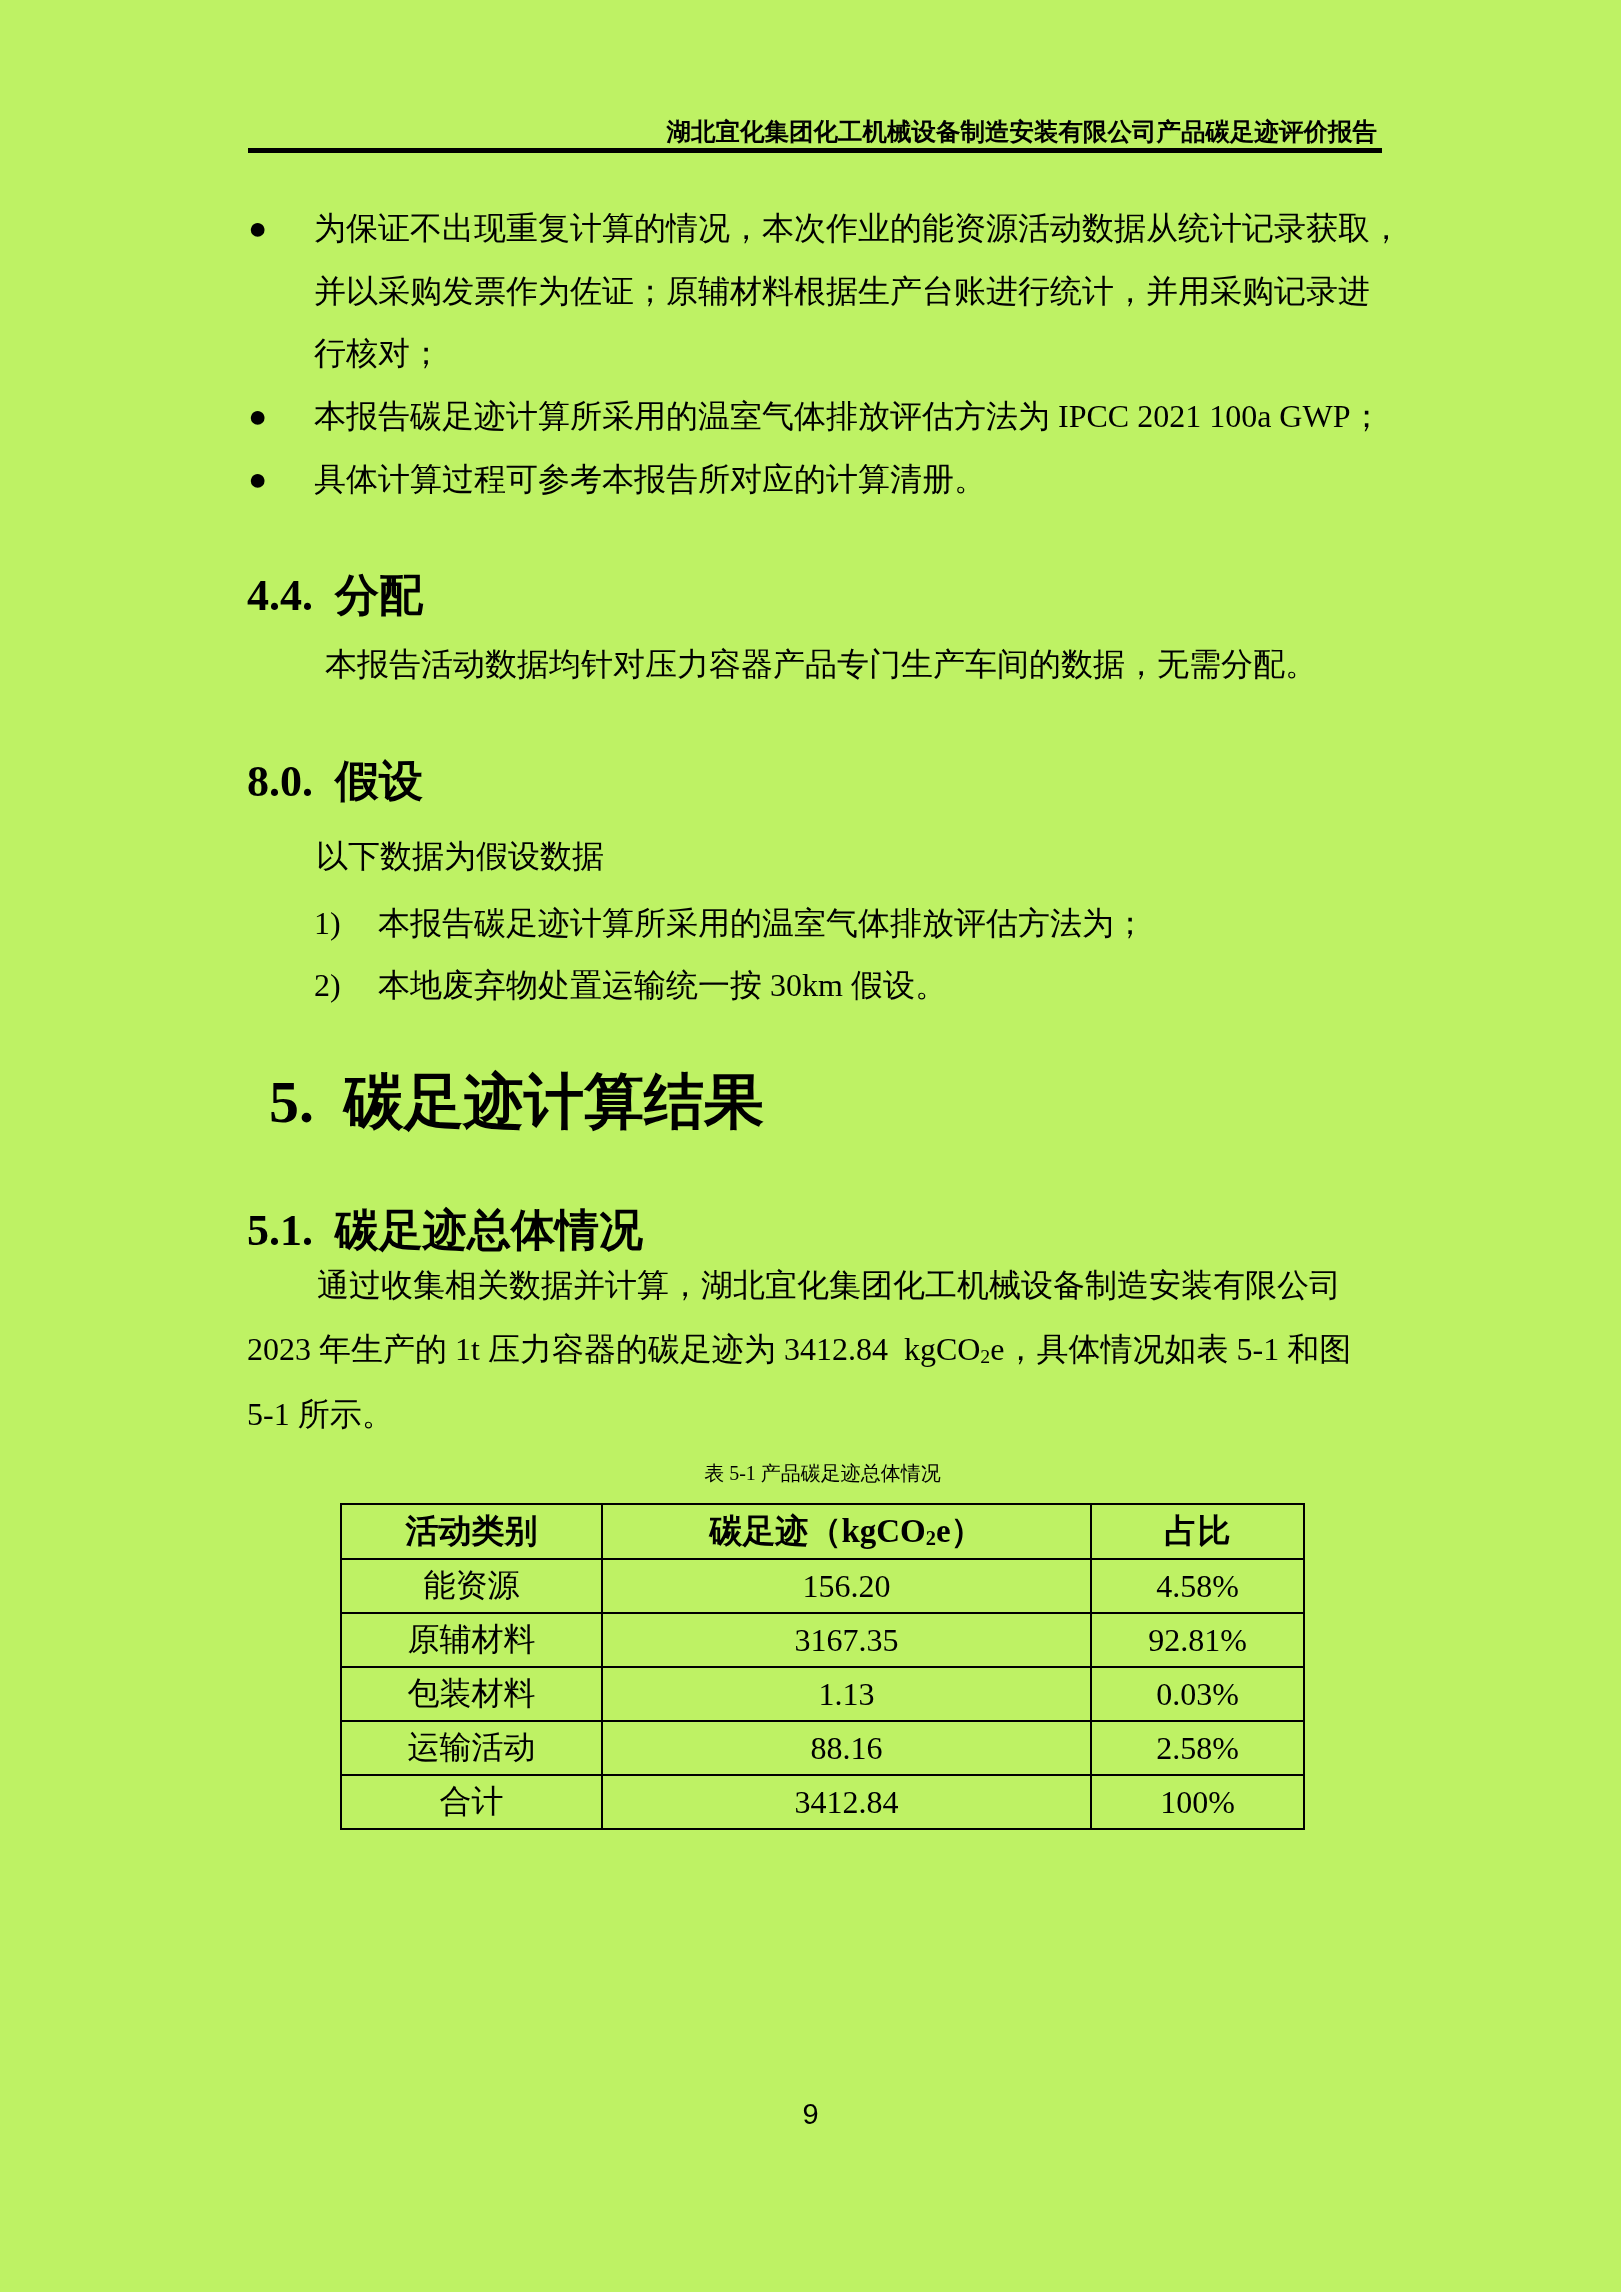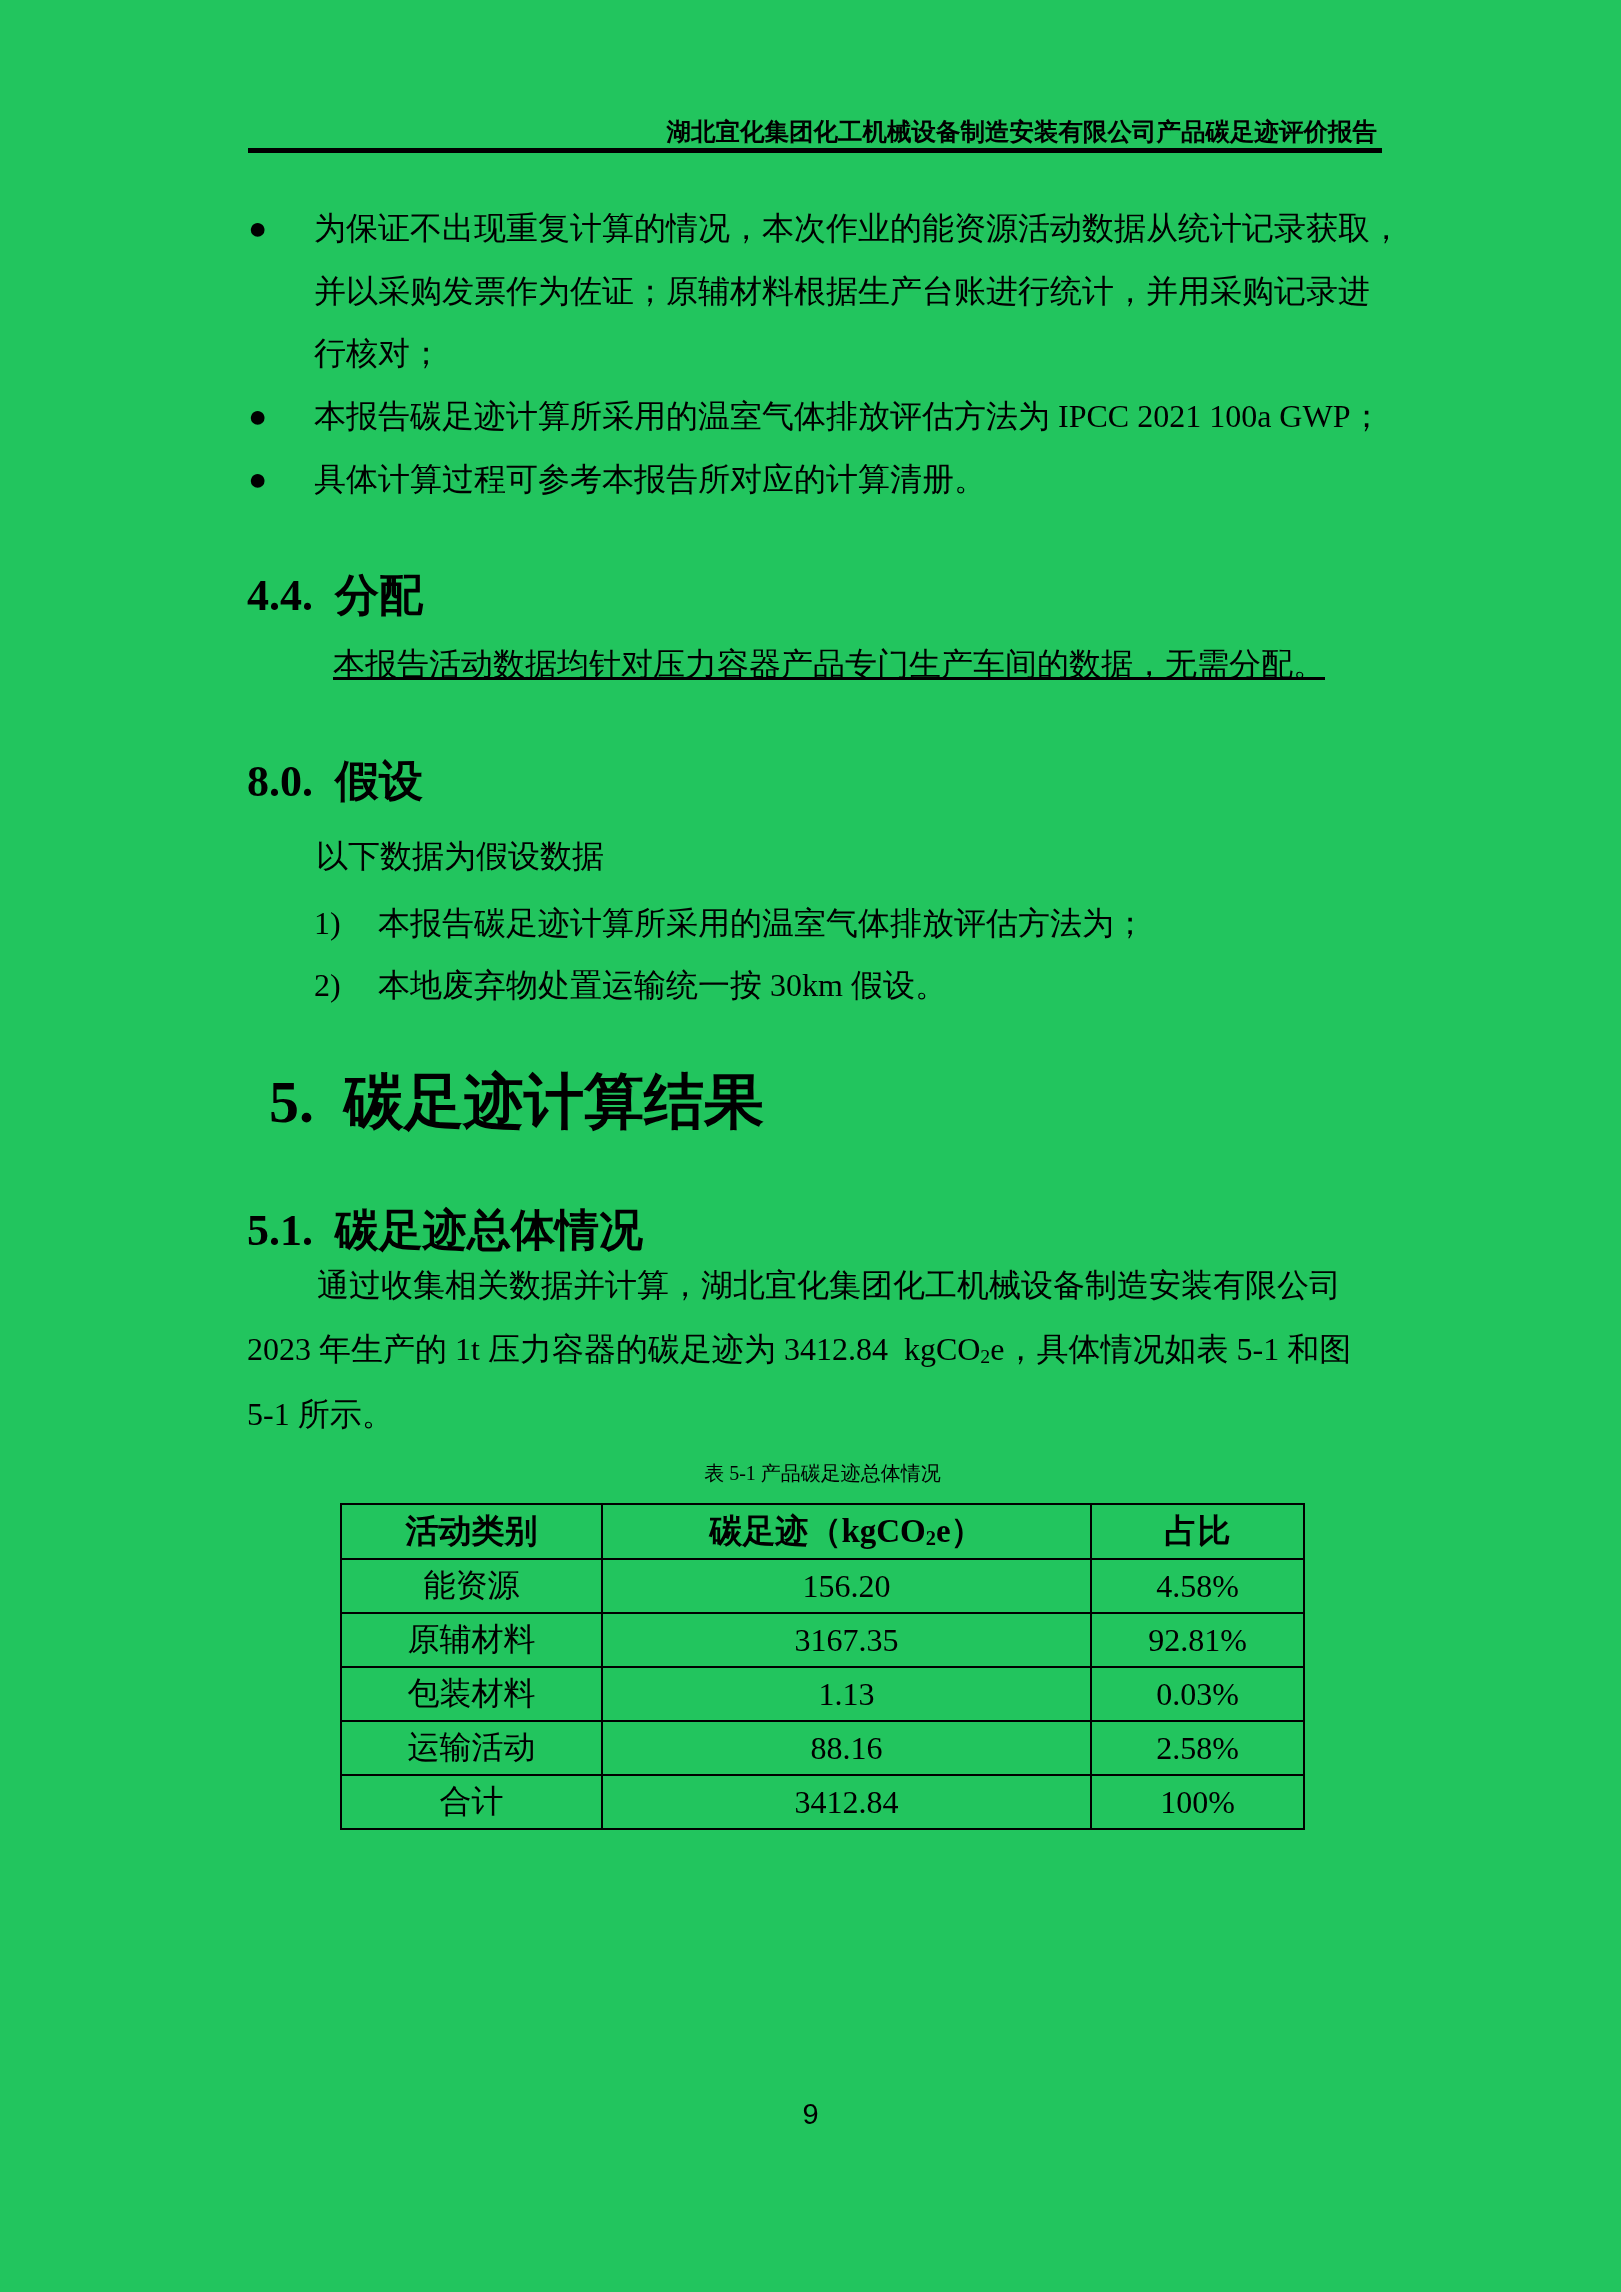--- a/index.html
+++ b/index.html
@@ -1,17 +1,17 @@
 <!DOCTYPE html>
 <html><head>
 <meta charset="utf-8">
 <style>
   html,body{margin:0;padding:0;background:#ffffff;}
   .page{
-    position:relative;width:1621px;height:2293px;background:#22c55e;color:#000000;
+    position:relative;width:1621px;height:2293px;background:#bef264;color:#000000;
     font-family:"Liberation Serif","DejaVu Serif",serif;overflow:hidden;
   }
   .abs{position:absolute;white-space:pre;}
   .hdr{font-size:24.5px;line-height:27.4px;font-weight:bold;}
   .rule{position:absolute;background:#000000;}
   .body-text{font-size:32px;line-height:43px;}
   .dot{font-size:32px;line-height:43px;}
   .heading{font-weight:bold;font-size:44px;line-height:55px;}
   .h-big{font-size:60px;line-height:73px;}
   .heading-title{margin-left:0.5em;}
@@ -38,21 +38,21 @@
   <div class="abs body-text" style="left:314px;top:270px;">并以采购发票作为佐证；原辅材料根据生产台账进行统计，并用采购记录进</div>
   <div class="abs body-text" style="left:314px;top:332px;">行核对；</div>
 
   <div class="abs dot" style="left:248px;top:395px;">●</div>
   <div class="abs body-text" style="left:314px;top:395px;">本报告碳足迹计算所采用的温室气体排放评估方法为 IPCC 2021 100a GWP；</div>
 
   <div class="abs dot" style="left:248px;top:458px;">●</div>
   <div class="abs body-text" style="left:314px;top:458px;">具体计算过程可参考本报告所对应的计算清册。</div>
 
   <div class="abs heading" style="left:247px;top:568px;"><span>4.4.</span><span class="heading-title">分配</span></div>
-  <div class="abs body-text" style="left:333px;top:643px;text-decoration:underline;">本报告活动数据均针对压力容器产品专门生产车间的数据，无需分配。</div>
+  <div class="abs body-text" style="left:325px;top:643px;">本报告活动数据均针对压力容器产品专门生产车间的数据，无需分配。</div>
 
   <div class="abs heading" style="left:247px;top:754px;"><span>8.0.</span><span class="heading-title">假设</span></div>
   <div class="abs body-text" style="left:316px;top:835px;">以下数据为假设数据</div>
 
   <div class="abs body-text" style="left:314px;top:902px;"><span class="li-marker">1)</span><span>本报告碳足迹计算所采用的温室气体排放评估方法为；</span></div>
   <div class="abs body-text" style="left:314px;top:964px;"><span class="li-marker">2)</span><span>本地废弃物处置运输统一按 30km 假设。</span></div>
 
   <div class="abs heading h-big" style="left:247px;top:1066px;margin-left:22px;"><span>5.</span><span class="heading-title">碳足迹计算结果</span></div>
 
   <div class="abs heading" style="left:247px;top:1203px;"><span>5.1.</span><span class="heading-title">碳足迹总体情况</span></div>

